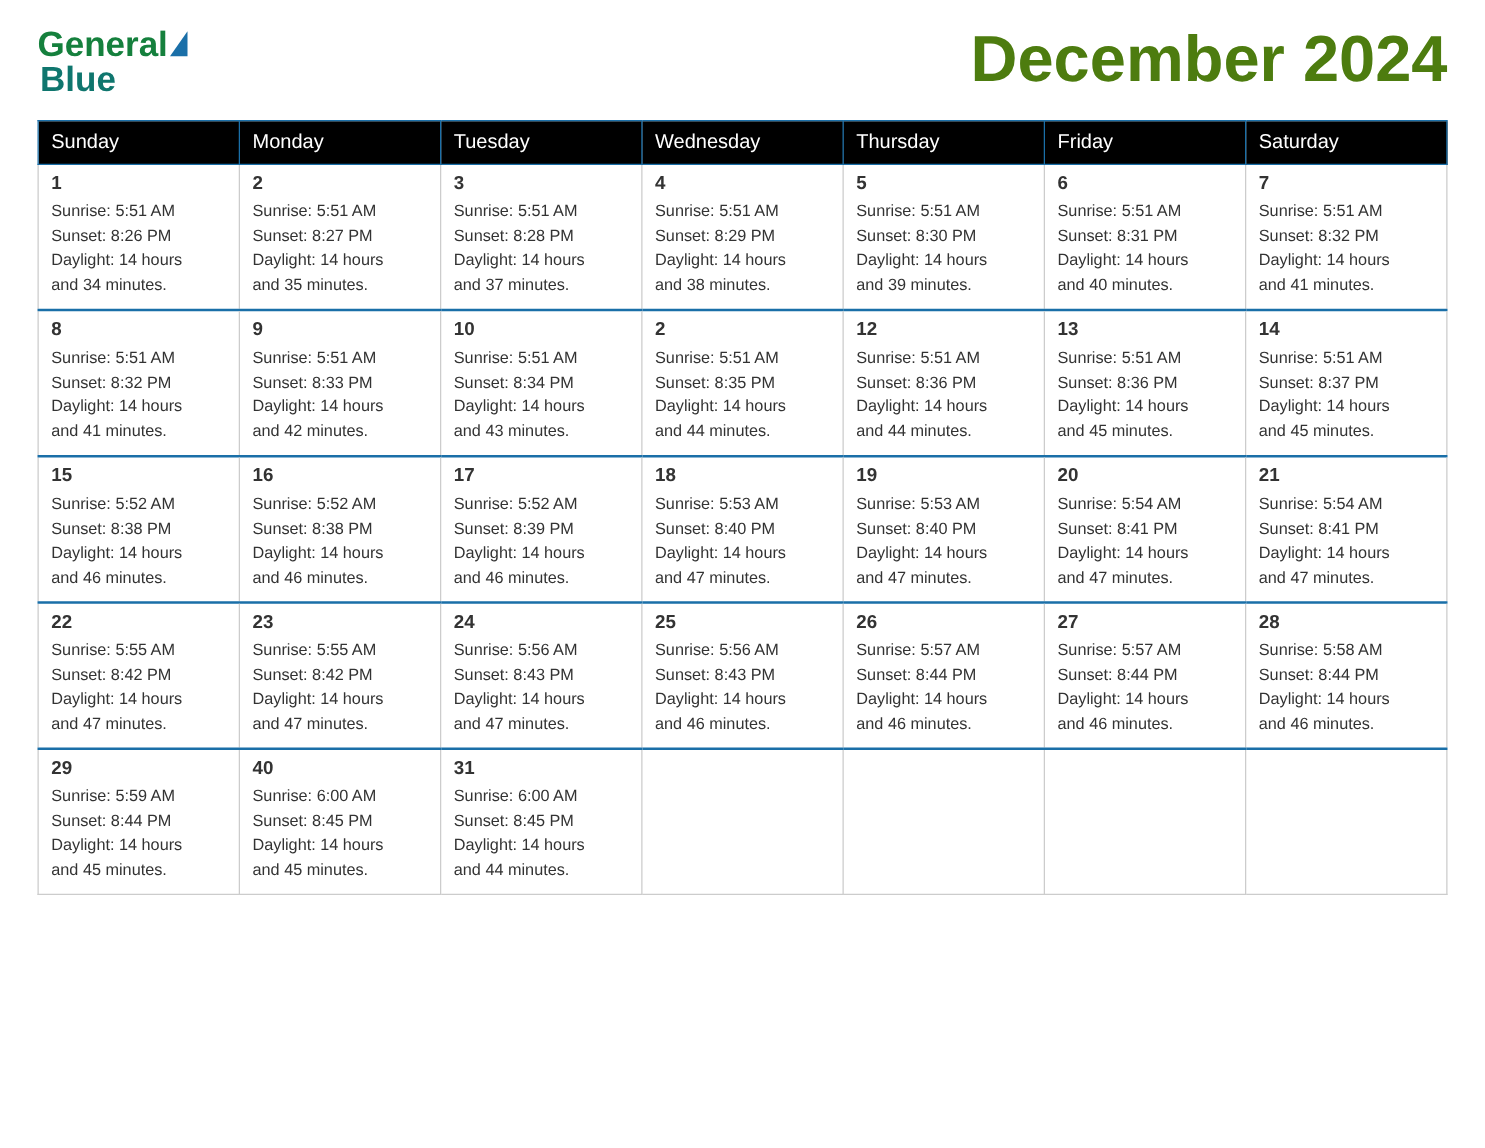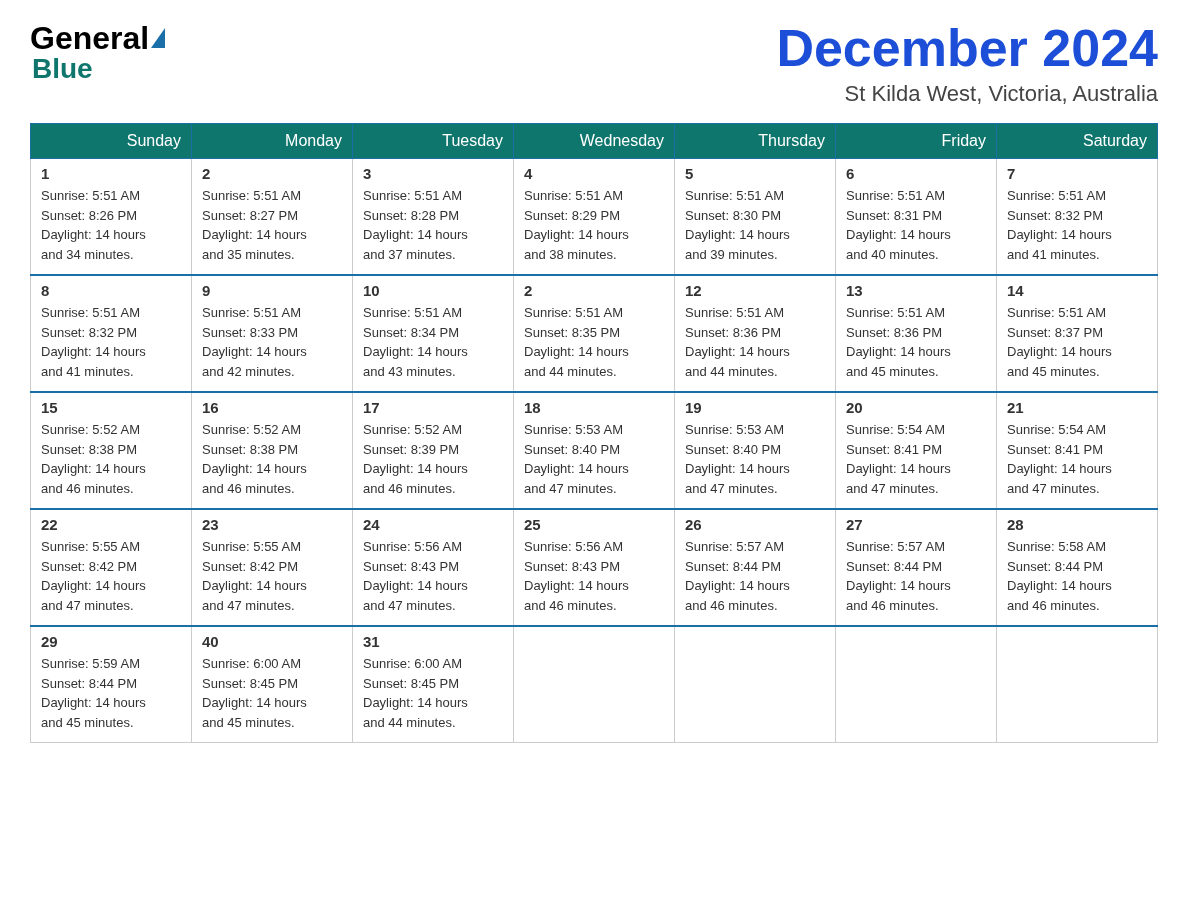--- a/index.html
+++ b/index.html
@@ -19,23 +19,23 @@
     .logo {
       display: flex;
       flex-direction: column;
       align-items: flex-start;
     }
     .logo-top {
       display: flex;
       align-items: center;
     }
     .logo-text-general {
-      font-size: 32px;
+      font-size: 28px;
       font-weight: bold;
-      color: #000000;
+      color: #15803d;
     }
     .logo-triangle {
       width: 0;
       height: 0;
       border-left: 14px solid transparent;
       border-bottom: 20px solid #1a6fa8;
       margin-left: 2px;
       margin-bottom: 2px;
     }
     .logo-text-blue {
@@ -44,37 +44,37 @@
       color: #0f766e;
       margin-top: -4px;
       padding-left: 2px;
     }
     .title-block {
       text-align: right;
     }
     .month-title {
       font-size: 52px;
       font-weight: bold;
-      color: #1d4ed8;
+      color: #4d7c0f;
       line-height: 1.1;
     }
     .location-title {
       font-size: 22px;
       color: #444;
       margin-top: 4px;
     }
     .calendar {
       width: 100%;
       border-collapse: collapse;
       border: 1px solid #ccc;
     }
     .calendar th {
-      background-color: #0f766e;
+      background-color: #000000;
       color: #fff;
-      text-align: right;
+      text-align: left;
       padding: 8px 10px;
       font-size: 16px;
       font-weight: normal;
       border: 1px solid #1a6fa8;
     }
     .calendar td {
       vertical-align: top;
       padding: 6px 10px 10px 10px;
       border: 1px solid #ccc;
       border-bottom: 2px solid #1a6fa8;
@@ -107,21 +107,20 @@
 <div class="header">
   <div class="logo">
     <div class="logo-top">
       <span class="logo-text-general">General</span>
       <div class="logo-triangle"></div>
     </div>
     <span class="logo-text-blue">Blue</span>
   </div>
   <div class="title-block">
     <div class="month-title">December 2024</div>
-    <div class="location-title">St Kilda West, Victoria, Australia</div>
   </div>
 </div>
 
 <table class="calendar">
   <thead>
     <tr>
       <th>Sunday</th>
       <th>Monday</th>
       <th>Tuesday</th>
       <th>Wednesday</th>

